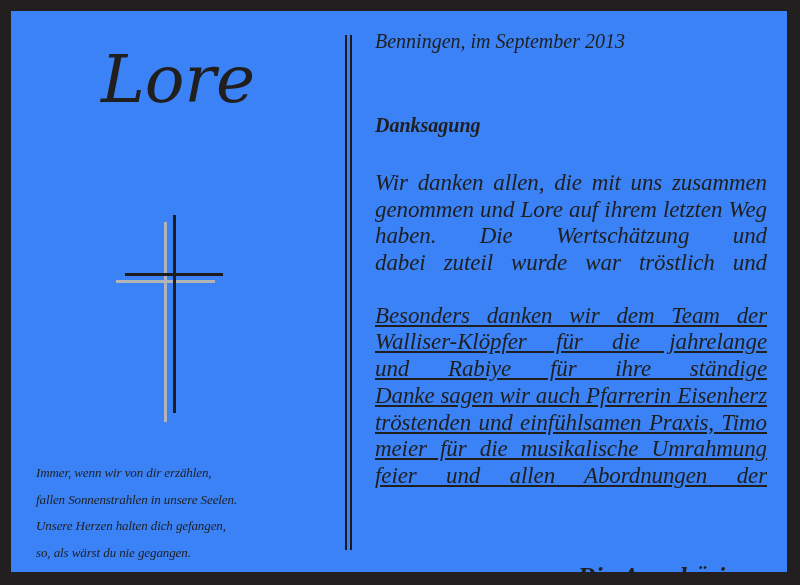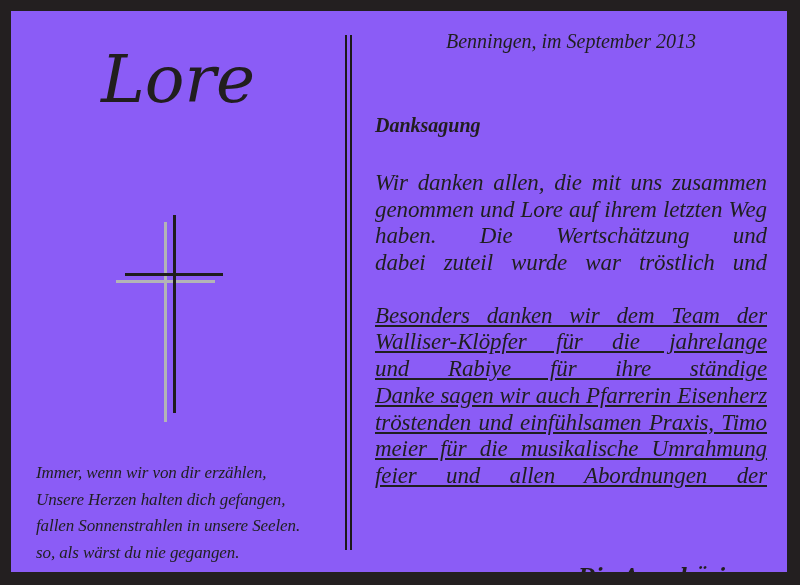--- a/index.html
+++ b/index.html
@@ -4,21 +4,21 @@
 <style>
   html, body {
     margin: 0;
     padding: 0;
     background: #555;
   }
   .page {
     position: relative;
     width: 800px;
     height: 585px;
-    background: #8b5cf6;
+    background: #3b82f6;
     overflow: hidden;
     font-family: "Liberation Serif", serif;
     color: #1f1f1f;
   }
   .frame {
     position: absolute;
     inset: 0;
     border-style: solid;
     border-color: #231f20;
     border-width: 11px 13px 13px 11px;
@@ -42,21 +42,21 @@
   .cross-gray-v  { left: 164px; top: 222px; width: 3px;  height: 200px; background: #b3b4b6; }
   .cross-gray-h  { left: 116px; top: 280px; width: 99px; height: 3px;   background: #b3b4b6; }
   .cross-black-v { left: 173px; top: 215px; width: 3px;  height: 198px; background: #1e1c1c; }
   .cross-black-h { left: 125px; top: 273px; width: 98px; height: 3px;   background: #1e1c1c; }
   .poem {
     position: absolute;
     left: 36px;
     top: 460px;
     width: 300px;
     font-style: italic;
-    font-size: 17px;
+    font-size: 13px;
     line-height: 26.5px;
     letter-spacing: -0.1px;
   }
   
   .divider {
     position: absolute;
     left: 345px;
     top: 35px;
     width: 7px;
     height: 515px;
@@ -64,21 +64,21 @@
     border-right: 2px solid #1b1919;
     box-sizing: border-box;
   }
   
   .rightcol { position: absolute; left: 375px; top: 0; width: 392px; height: 585px; }
   .dateline {
     position: absolute;
     top: 28px;
     left: 0;
     width: 392px;
-    text-align: center;
+    text-align: left;
     font-style: italic;
     font-size: 20px;
     line-height: 26px;
   }
   .heading {
     position: absolute;
     top: 112px;
     left: 0;
     font-family: Liberation Serif, serif;
     font-style: italic;
@@ -129,22 +129,22 @@
     <div class="bar cross-gray-v"></div>
     <div class="bar cross-gray-h"></div>
   </div>
   <div>
     <div class="bar cross-black-v"></div>
     <div class="bar cross-black-h"></div>
   </div>
 
   <div class="poem">
     <div class="poem-line">Immer, wenn wir von dir erzählen,</div>
+    <div class="poem-line">fallen Sonnenstrahlen in unsere Seelen.</div>
     <div class="poem-line">Unsere Herzen halten dich gefangen,</div>
-    <div class="poem-line">fallen Sonnenstrahlen in unsere Seelen.</div>
     <div class="poem-line">so, als wärst du nie gegangen.</div>
   </div>
 
   <div class="divider"></div>
 
   <div class="rightcol">
     <div class="dateline">Benningen, im September 2013</div>
     <div class="heading">Danksagung</div>
     <div class="paras" id="paragraphs">
         <div class="para">

